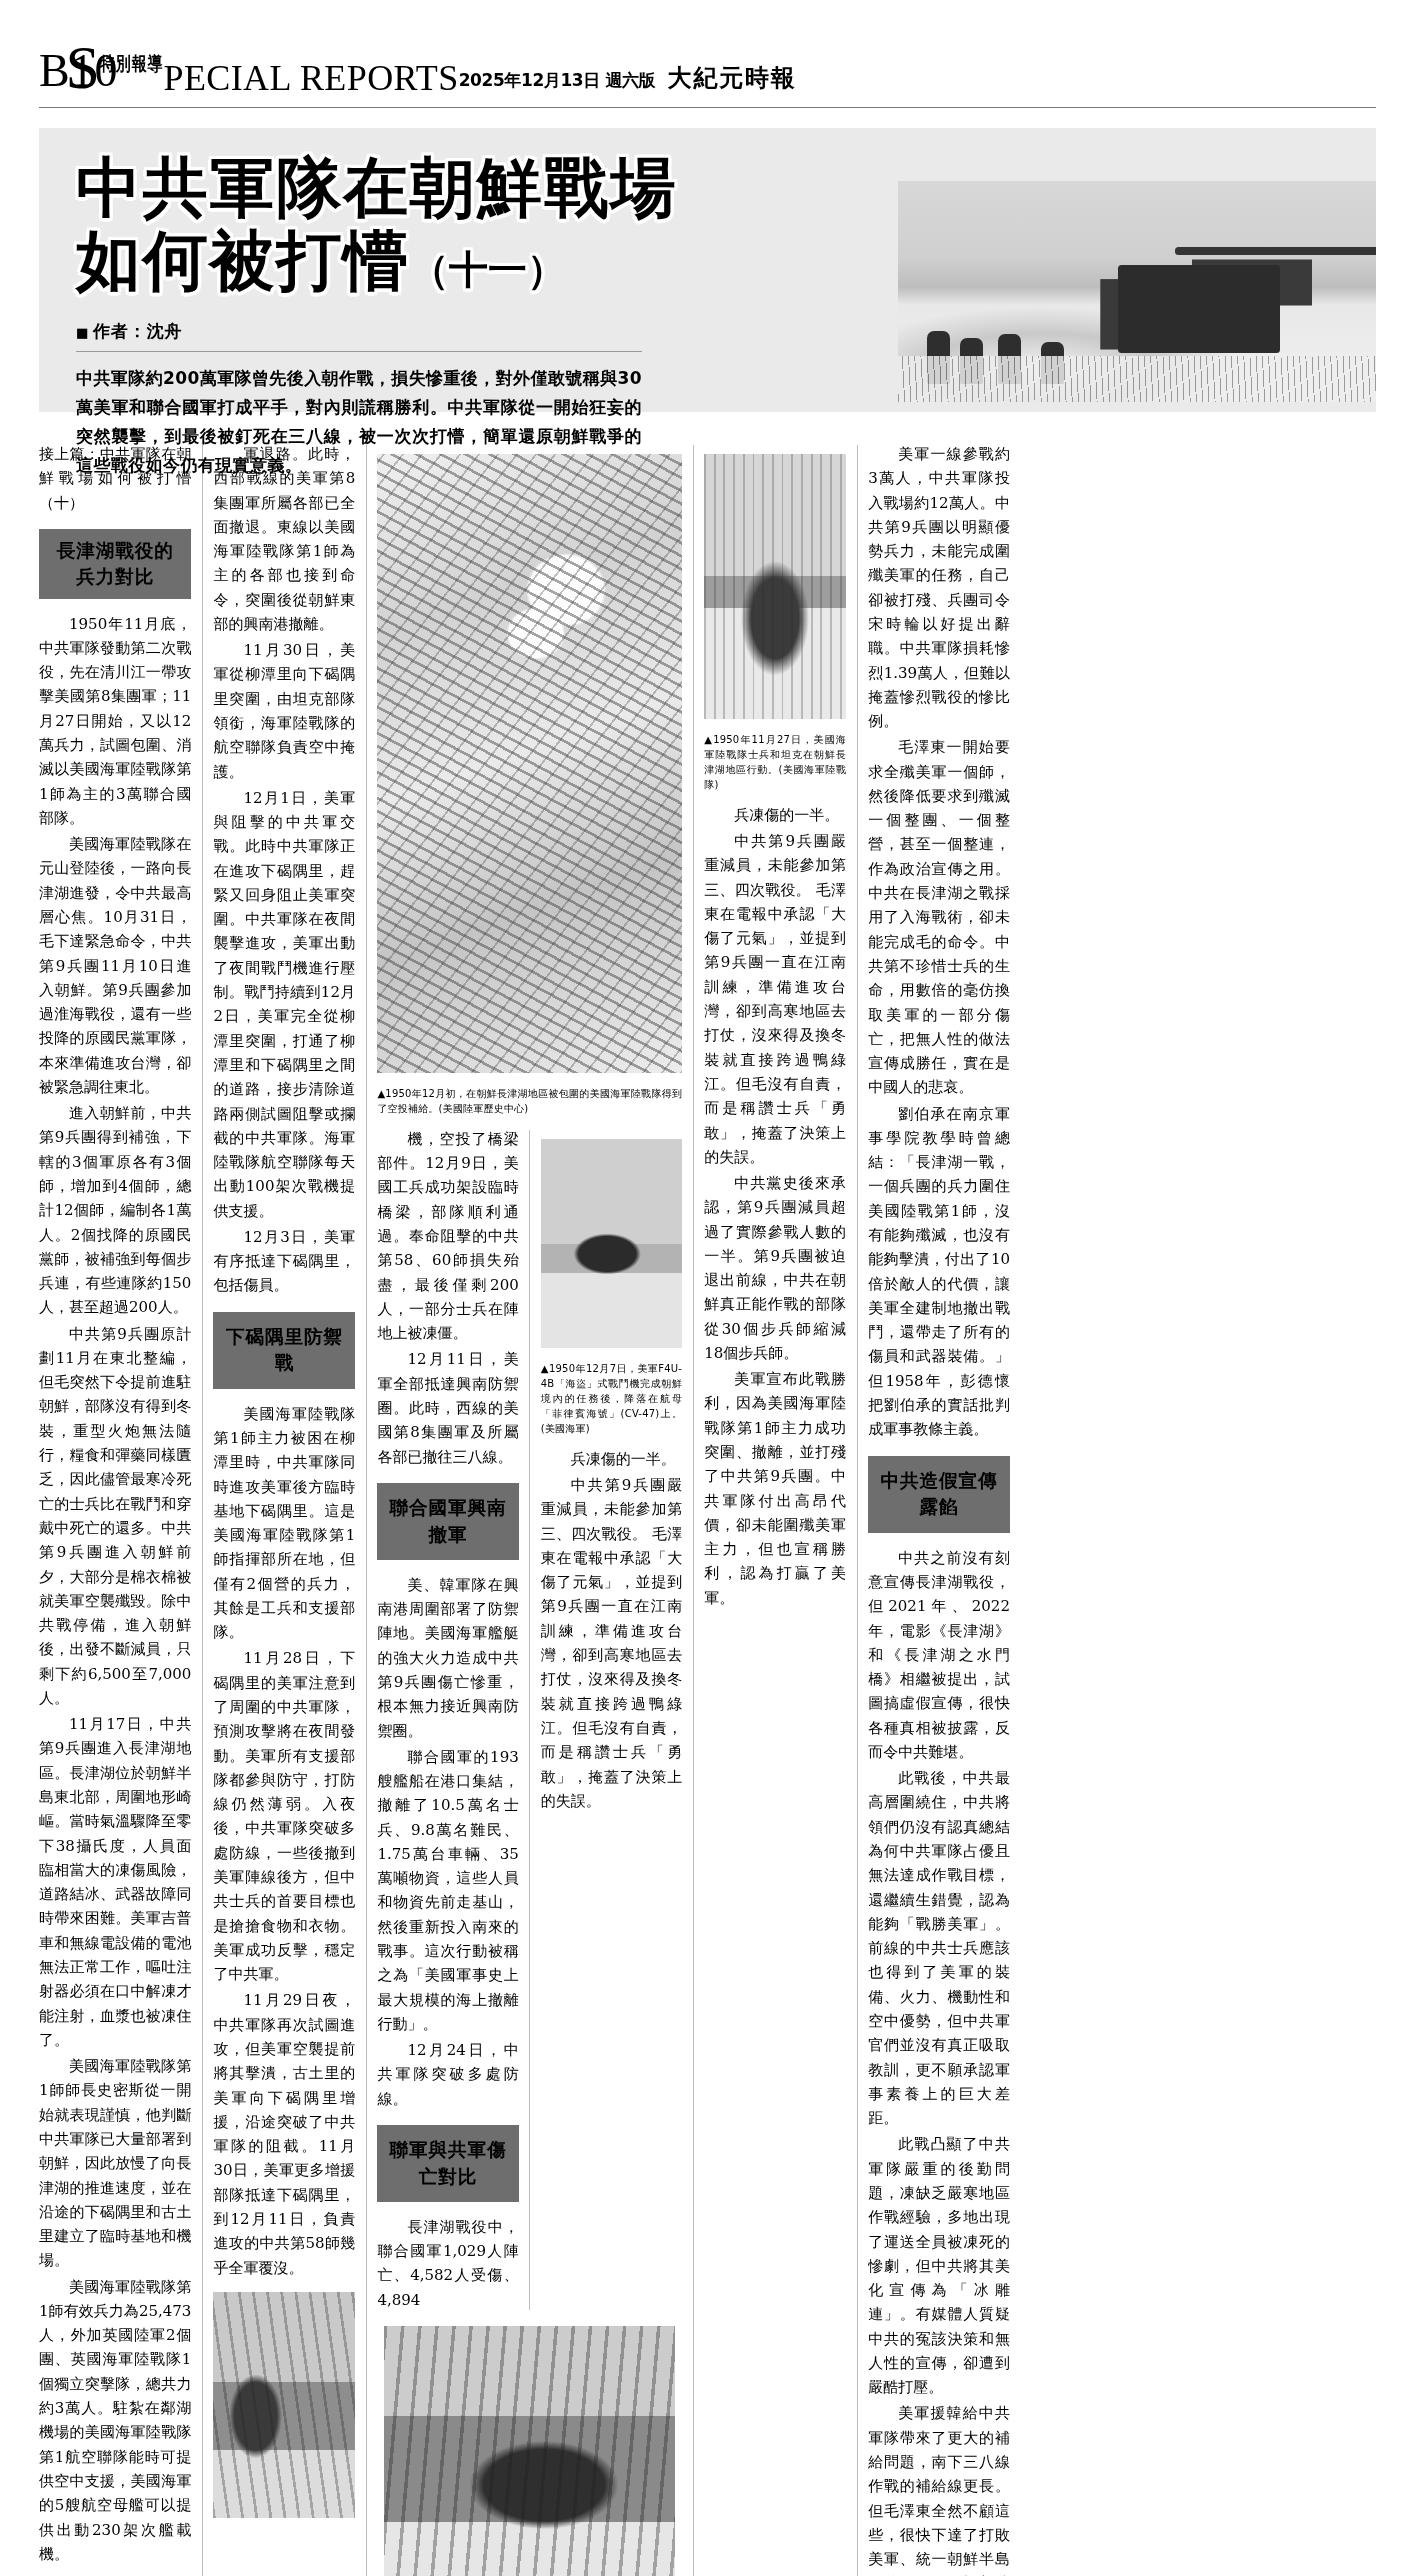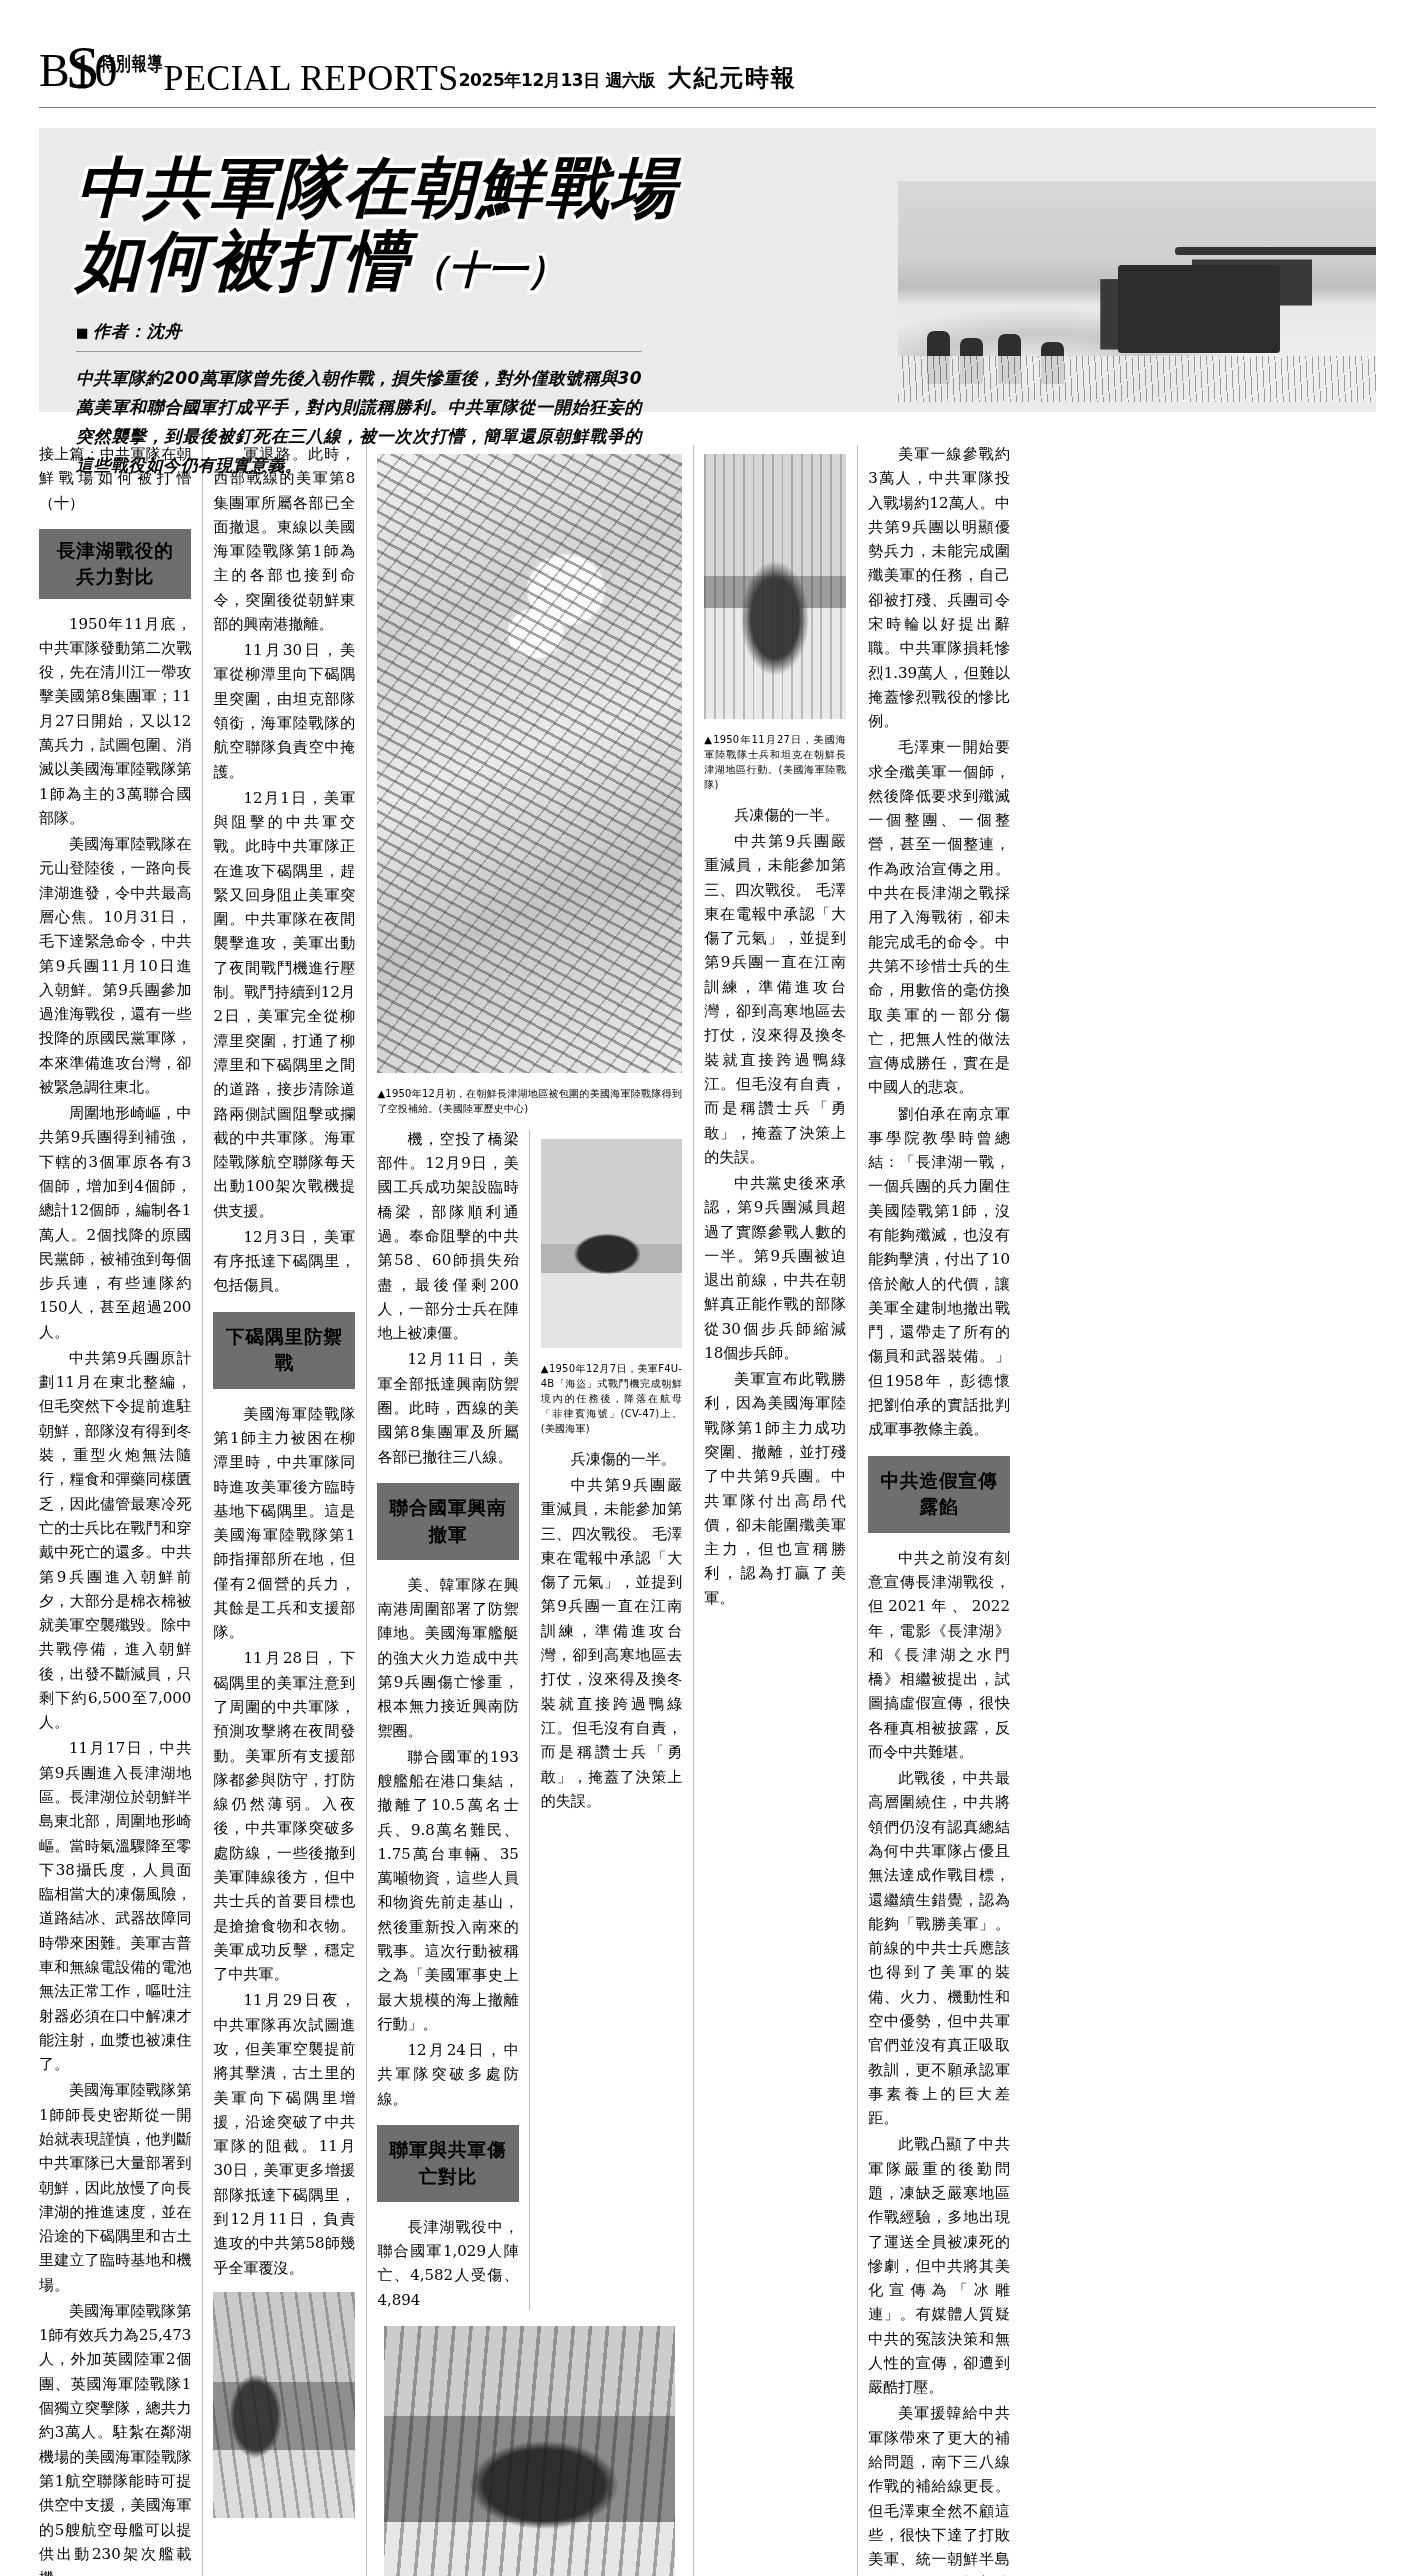--- a/index.html
+++ b/index.html
@@ -24,21 +24,21 @@
   .sr-S{ font-family:"Liberation Serif", serif; font-size:62px; line-height:.86; }
   .sr-right{ display:flex; flex-direction:row; justify-content:flex-end; }
   .sr-cn{ font-family:"DejaVu Sans", sans-serif; font-weight:bold; font-size:15px; letter-spacing:0.9px; line-height:1; margin-bottom:2.7px; transform:scaleY(1.25); transform-origin:bottom left;}
   .sr-en{ font-family:"Liberation Serif", serif; font-size:36px; line-height:.9; letter-spacing:0.4px; }
   .dateline{ display:flex; align-items:baseline; gap:12.4px; font-family:"DejaVu Sans", sans-serif; }
   .dateline .d{ font-size:17px; font-weight:bold; letter-spacing:-0.4px; }
   .dateline .paper{ font-size:24px; font-weight:bold; letter-spacing:1.8px; font-family:"DejaVu Serif", serif; }
   .rule-main{ height:1.8px; background:#7a7a7a; margin:5.3px 7px 0 7px; }
 
   
-  .hero{ position:relative; margin:19.5px 7px 0 7px; height:284px; background:#eaeaea;font-style:italic; }
+  .hero{ position:relative; margin:19.5px 7px 0 7px; height:284px; background:#eaeaea; }
   .hero-photo{
     position:absolute; right:0; top:53px; width:478px; height:221px;
     background:
       radial-gradient(ellipse 60% 40% at 30% 85%, #f4f4f4 0%, #c9c9c9 40%, transparent 70%),
       linear-gradient(#d8d8d8 0%, #cfcfcf 35%, #bdbdbd 48%, #e8e8e8 56%, #f2f2f2 100%);
     overflow:hidden;
   }
   .hero-photo::before{
     content:""; position:absolute; left:46%; top:38%; width:34%; height:40%;
     background:#2c2c2c; border-radius:3.5px;
@@ -174,21 +174,21 @@
   <div class="cols">
 
     <div class="col c1">
       <p class="body noind">接上篇：中共軍隊在朝鮮戰場如何被打懵（十）</p>
       <div class="sec-head">
         <div>長津湖戰役的</div>
         <div>兵力對比</div>
       </div>
       <p class="body">1950年11月底，中共軍隊發動第二次戰役，先在清川江一帶攻擊美國第8集團軍；11月27日開始，又以12萬兵力，試圖包圍、消滅以美國海軍陸戰隊第1師為主的3萬聯合國部隊。</p>
       <p class="body">美國海軍陸戰隊在元山登陸後，一路向長津湖進發，令中共最高層心焦。10月31日，毛下達緊急命令，中共第9兵團11月10日進入朝鮮。第9兵團參加過淮海戰役，還有一些投降的原國民黨軍隊，本來準備進攻台灣，卻被緊急調往東北。</p>
-      <p class="body">周圍地形崎嶇，中共第9兵團得到補強，下轄的3個軍原各有3個師，增加到4個師，總計12個師，編制各1萬人。2個找降的原國民黨師，被補強到每個步兵連，有些連隊約150人，甚至超過200人。</p>
+      <p class="body">進入朝鮮前，中共第9兵團得到補強，下轄的3個軍原各有3個師，增加到4個師，總計12個師，編制各1萬人。2個找降的原國民黨師，被補強到每個步兵連，有些連隊約150人，甚至超過200人。</p>
       <p class="body">中共第9兵團原計劃11月在東北整編，但毛突然下令提前進駐朝鮮，部隊沒有得到冬裝，重型火炮無法隨行，糧食和彈藥同樣匱乏，因此儘管最寒冷死亡的士兵比在戰鬥和穿戴中死亡的還多。中共第9兵團進入朝鮮前夕，大部分是棉衣棉被就美軍空襲殲毀。除中共戰停備，進入朝鮮後，出發不斷減員，只剩下約6,500至7,000人。</p>
       <p class="body">11月17日，中共第9兵團進入長津湖地區。長津湖位於朝鮮半島東北部，周圍地形崎嶇。當時氣溫驟降至零下38攝氏度，人員面臨相當大的凍傷風險，道路結冰、武器故障同時帶來困難。美軍吉普車和無線電設備的電池無法正常工作，嘔吐注射器必須在口中解凍才能注射，血漿也被凍住了。</p>
       <p class="body">美國海軍陸戰隊第1師師長史密斯從一開始就表現謹慎，他判斷中共軍隊已大量部署到朝鮮，因此放慢了向長津湖的推進速度，並在沿途的下碣隅里和古土里建立了臨時基地和機場。</p>
       <p class="body">美國海軍陸戰隊第1師有效兵力為25,473人，外加英國陸軍2個團、英國海軍陸戰隊1個獨立突擊隊，總共力約3萬人。駐紮在鄰湖機場的美國海軍陸戰隊第1航空聯隊能時可提供空中支援，美國海軍的5艘航空母艦可以提供出動230架次艦載機。</p>
 
     </div>
 
     <div class="sep"></div>
 
     <div class="col">

